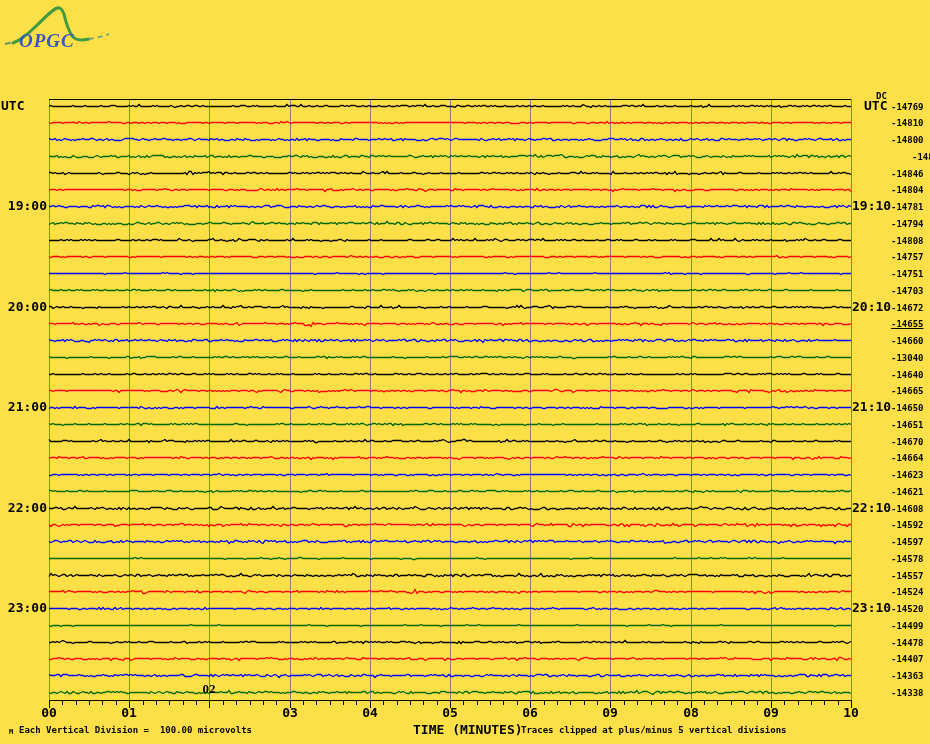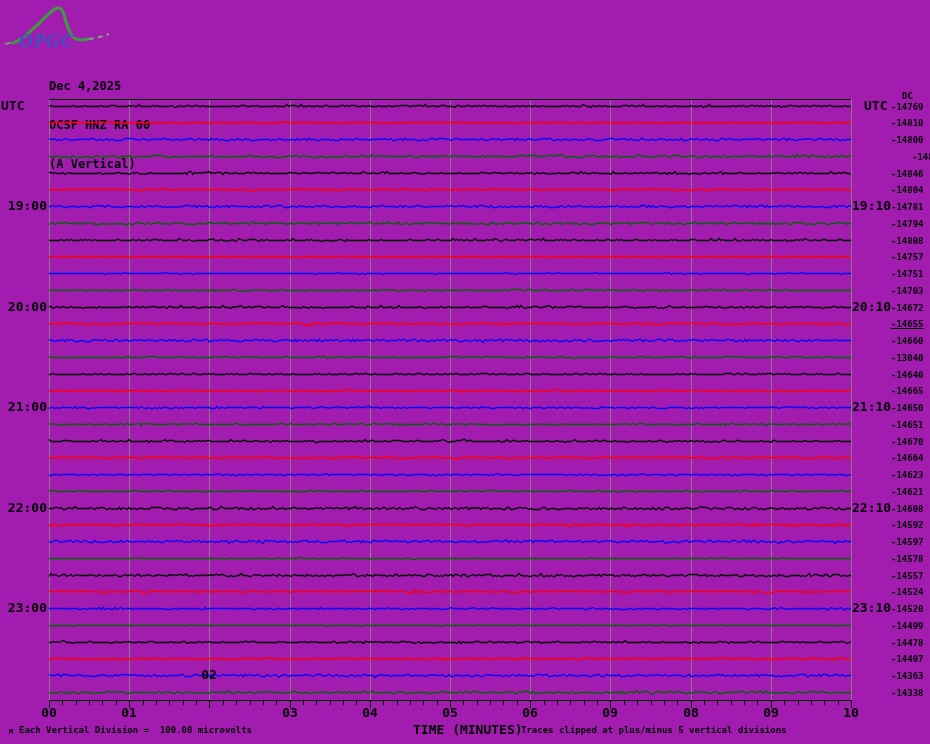--- a/index.html
+++ b/index.html
@@ -1,16 +1,16 @@
 <!DOCTYPE html>
 <html><head>
 <meta charset="utf-8">
 <style>
   html,body{margin:0;padding:0;background:#fff;}
-  .screen{position:relative;width:930px;height:744px;background:#a21caf;overflow:hidden;
+  .screen{position:relative;width:930px;height:744px;background:#fde047;overflow:hidden;
           font-family:"DejaVu Sans Mono","Liberation Mono",monospace;color:#000;}
   .abs{position:absolute;white-space:pre;}
   .hdr{font-weight:bold;font-size:12px;line-height:13px;}
   .utc{font-weight:bold;font-size:13px;}
   .hourlbl{font-weight:bold;font-size:13px;height:14px;line-height:14px;}
   .hourlbl.left{width:47px;text-align:right;}
   .dcval{font-size:9px;font-weight:bold;line-height:10px;}
   .dchead{font-size:9px;font-weight:bold;line-height:9px;}
   .ticklbl{font-weight:bold;font-size:13px;width:30px;text-align:center;}
   .footnote{font-weight:bold;font-size:9px;}
@@ -23,29 +23,24 @@
 
 <div class="screen">
 
   <svg style="left:4px;top:2px;" width="108" height="50" viewBox="0 0 108 50">
     <path d="M1,42 L10,40" stroke="#6f9a6f" stroke-width="2" fill="none" stroke-dasharray="6,3"></path>
     <path d="M9,41 C17,38 23,33 30,26 C38,19 46,9 53,6 C56,5 58,7 60,12 C62,21 65,30 69,35 C73,39 79,38 85,37" stroke="#3f9b3f" stroke-width="3" fill="none" stroke-linecap="round"></path>
     <path d="M85,37 C91,36 98,35 105,32" stroke="#7aa87a" stroke-width="2" fill="none" stroke-dasharray="5,4"></path>
     <text x="15" y="45" font-family="Liberation Serif, serif" font-style="italic" font-weight="bold" font-size="19" letter-spacing="1" fill="#3a56c4">OPGC</text>
   </svg>
 
-  <div class="abs hdr" style="left:49px;top:54px;">
-    <div>Dec 4,2025</div>
-    <div>OCSF HNZ RA 00</div>
-    <div>(A Vertical)</div>
-  </div>
 
   <div class="abs utc" style="left:1px;top:98px;">UTC</div>
   <div class="abs utc" style="left:864px;top:98px;">UTC</div>
-  <div class="abs dchead" style="left:902px;top:92px;">DC</div>
+  <div class="abs dchead" style="left:876px;top:92px;">DC</div>
 
   <svg id="plot-svg" width="930" height="744">
       <g stroke="#808080" stroke-width="1">
         <line x1="49.5" y1="99" x2="49.5" y2="700"></line>
         <line x1="129.5" y1="99" x2="129.5" y2="700"></line>
         <line x1="209.5" y1="99" x2="209.5" y2="700"></line>
         <line x1="290.5" y1="99" x2="290.5" y2="700"></line>
         <line x1="370.5" y1="99" x2="370.5" y2="700"></line>
         <line x1="450.5" y1="99" x2="450.5" y2="700"></line>
         <line x1="530.5" y1="99" x2="530.5" y2="700"></line>
@@ -203,21 +198,21 @@
       <div class="abs dcval" style="left: 891px; top: 571px;">-14557</div>
       <div class="abs dcval" style="left: 891px; top: 587px;">-14524</div>
       <div class="abs dcval" style="left: 891px; top: 604px;">-14520</div>
       <div class="abs dcval" style="left: 891px; top: 621px;">-14499</div>
       <div class="abs dcval" style="left: 891px; top: 638px;">-14478</div>
       <div class="abs dcval" style="left: 891px; top: 654px;">-14407</div>
       <div class="abs dcval" style="left: 891px; top: 671px;">-14363</div>
       <div class="abs dcval" style="left: 891px; top: 688px;">-14338</div>
       <div class="abs ticklbl" style="left: 34px; top: 705px;">00</div>
       <div class="abs ticklbl" style="left: 114px; top: 705px;">01</div>
-      <div class="abs ticklbl" style="left: 194px; top: 667px;">02</div>
+      <div class="abs ticklbl" style="left: 194px; top: 681px; font-family: Liberation Serif, serif;">02</div>
       <div class="abs ticklbl" style="left: 275px; top: 705px;">03</div>
       <div class="abs ticklbl" style="left: 355px; top: 705px;">04</div>
       <div class="abs ticklbl" style="left: 435px; top: 705px;">05</div>
       <div class="abs ticklbl" style="left: 515px; top: 705px;">06</div>
       <div class="abs ticklbl" style="left: 595px; top: 705px;">09</div>
       <div class="abs ticklbl" style="left: 676px; top: 705px;">08</div>
       <div class="abs ticklbl" style="left: 756px; top: 705px;">09</div>
       <div class="abs ticklbl" style="left: 836px; top: 705px;">10</div>
     </div>
 

